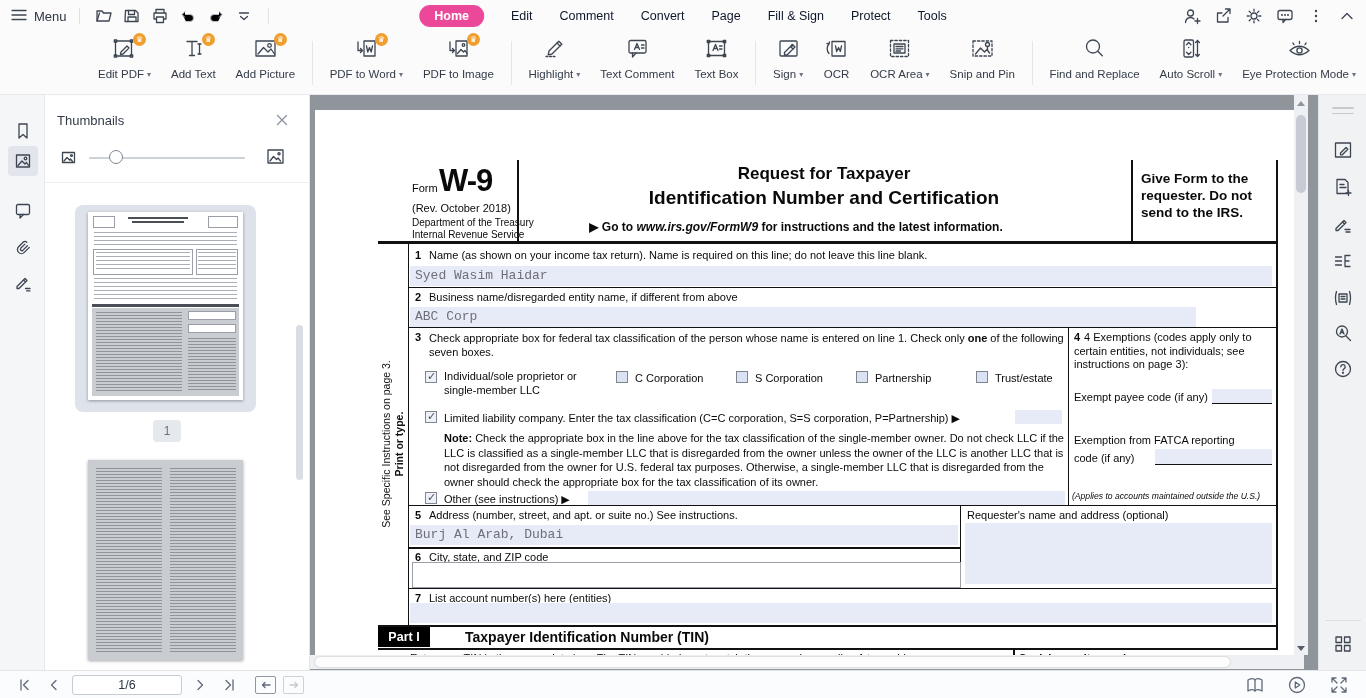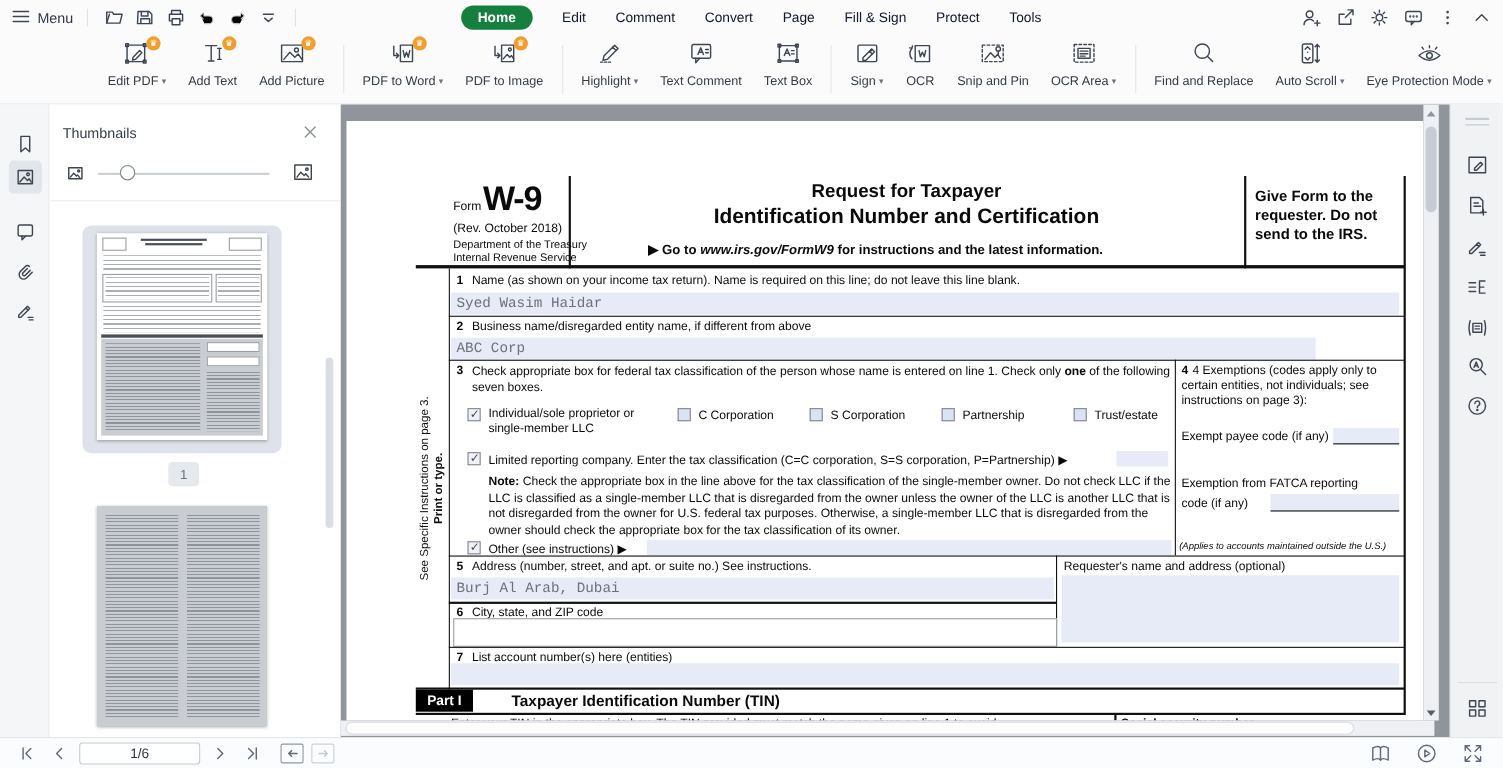--- a/index.html
+++ b/index.html
@@ -10,21 +10,21 @@
   .titlebar { position:relative; height:32px; background:#fbfbfc; display:flex; align-items:center; }
   .qa { display:flex; align-items:center; gap:4px; padding-left:10px; }
   .menu-btn { display:flex; align-items:center; gap:6px; font-size:13px; color:#2e3644; cursor:pointer; }
   .qdiv { width:1px; height:16px; background:#dfe2e7; margin:0 8px; }
   .qicon { width:24px; height:24px; display:flex; align-items:center; justify-content:center; }
   svg.ic path, svg.ic rect, svg.ic circle, svg.ic line, svg.ic polyline, svg.ic ellipse { stroke:#3d4551; fill:none; stroke-width:1.3; stroke-linecap:round; stroke-linejoin:round; }
   svg.icg path, svg.icg polyline { stroke:#b9bfc7; }
   svg.icst path, svg.icst rect, svg.icst circle, svg.icst line, svg.icst polyline { stroke:#5f6977; fill:none; stroke-width:1.3; stroke-linecap:round; stroke-linejoin:round; }
   .tabs { position:absolute; left:50%; top:0; transform:translateX(-50%); height:32px; display:flex; align-items:center; gap:27px; }
   .tab { font-size:12.5px; color:#0f172a; cursor:pointer; white-space:nowrap; }
-  .tab.active { background:#15803d; color:#fff; padding:4px 15px; border-radius:13px; font-weight:bold; }
+  .tab.active { background:#ec4899; color:#fff; padding:4px 15px; border-radius:13px; font-weight:bold; }
   .tr-icons { position:absolute; right:8px; top:0; height:32px; display:flex; align-items:center; gap:9px; }
   .tr-icons .qicon { width:22px; }
 
   
   .ribbon { height:63px; display:flex; align-items:stretch; padding-left:88px; background:#fbfbfc; border-bottom:1px solid #e7e9ec; }
   .ritem { display:flex; flex-direction:column; align-items:center; justify-content:flex-start; padding:5px 10px 0 10px; cursor:pointer; }
   .ricon { position:relative; width:27px; height:27px; display:flex; align-items:center; justify-content:center; }
   .crown { position:absolute; top:-4px; right:-8px; width:13px; height:13px; border-radius:50%; background:#f09f2e; color:#fff; font-size:8px; line-height:13px; text-align:center; }
   .rlabel { margin-top:4px; font-size:11.5px; color:#333b47; white-space:nowrap; }
   .caret { font-size:8px; color:#6b7482; margin-left:3px; vertical-align:1px; }
@@ -319,37 +319,37 @@
               <rect x="9" y="6.5" width="13" height="14.5"></rect>
               <path d="M12.5 11l1.2 5.5 1.8-4 1.8 4 1.2-5.5"></path>
               <path d="M6 18.5a7 7 0 0 1 0-9.5M6 9l-2-.5M6 9l.5-2.2"></path>
             </svg></span>
         </span>
       <span class="rlabel"><span>OCR</span></span>
     </div>
     <div class="ritem">
       <span class="ricon">
           <span><svg class="ic" width="27" height="27" viewBox="0 0 27 27">
+              <rect x="4.5" y="5.5" width="18" height="16" stroke-dasharray="2.4 2"></rect>
+              <rect x="8" y="9" width="11" height="9"></rect>
+              <path d="M10 11.5h7M10 13.8h7M10 16h4.5"></path>
+            </svg></span>
+        </span>
+      <span class="rlabel"><span>OCR Area</span><span class="caret">▾</span></span>
+    </div>
+    <div class="ritem">
+      <span class="ricon">
+          <span><svg class="ic" width="27" height="27" viewBox="0 0 27 27">
               <rect x="4" y="6" width="19" height="15" stroke-dasharray="2.4 2"></rect>
               <path d="M6.5 19l5-6 4 4 2.5-2.5 2.5 3.5"></path>
               <circle cx="18.5" cy="9.5" r="2"></circle>
               <path d="M18.5 11.5v3"></path>
             </svg></span>
         </span>
       <span class="rlabel"><span>Snip and Pin</span></span>
-    </div>
-    <div class="ritem">
-      <span class="ricon">
-          <span><svg class="ic" width="27" height="27" viewBox="0 0 27 27">
-              <rect x="4.5" y="5.5" width="18" height="16" stroke-dasharray="2.4 2"></rect>
-              <rect x="8" y="9" width="11" height="9"></rect>
-              <path d="M10 11.5h7M10 13.8h7M10 16h4.5"></path>
-            </svg></span>
-        </span>
-      <span class="rlabel"><span>OCR Area</span><span class="caret">▾</span></span>
     </div>
 
     <div class="rdiv"></div>
 
     <div class="ritem">
       <span class="ricon">
           <span><svg class="ic" width="27" height="27" viewBox="0 0 27 27">
               <circle cx="12" cy="11.5" r="6.5"></circle>
               <path d="M16.8 16.3l4.5 4.5"></path>
             </svg></span>
@@ -518,21 +518,21 @@
         <div class="cb" style="left:421px;top:261px"></div>
         <div class="abs fsm" style="left:440px;top:262px">S Corporation</div>
         <div class="cb" style="left:541px;top:261px"></div>
         <div class="abs fsm" style="left:560px;top:262px">Partnership</div>
         <div class="cb" style="left:661px;top:261px"></div>
         <div class="abs fsm" style="left:680px;top:262px">Trust/estate</div>
 
         <div class="cb checked" style="left:110px;top:301px">
             <span class="mk">✓</span>
           </div>
-        <div class="abs fsm" style="left:129px;top:302px">Limited reporting company. Enter the tax classification (C=C corporation, S=S corporation, P=Partnership) ▶</div>
+        <div class="abs fsm" style="left:129px;top:302px">Limited liability company. Enter the tax classification (C=C corporation, S=S corporation, P=Partnership) ▶</div>
         <div class="abs blue" style="left:700px;top:300px;width:47px;height:14px"></div>
 
         <div class="abs fsm" style="left:129px;top:321px;width:624px;line-height:14.5px;font-size:11px"><span class="b">Note:</span><span> Check the appropriate box in the line above for the tax classification of the single-member owner.  Do not check LLC if the LLC is classified as a single-member LLC that is disregarded from the owner unless the owner of the LLC is another LLC that is not disregarded from the owner for U.S. federal tax purposes. Otherwise, a single-member LLC that is disregarded from the owner should check the appropriate box for the tax classification of its owner.</span></div>
 
         <div class="cb checked" style="left:110px;top:382px">
             <span class="mk">✓</span>
           </div>
         <div class="abs fsm" style="left:129px;top:383px">Other (see instructions) ▶</div>
         <div class="abs blue" style="left:273px;top:381px;width:477px;height:14px"></div>
 

